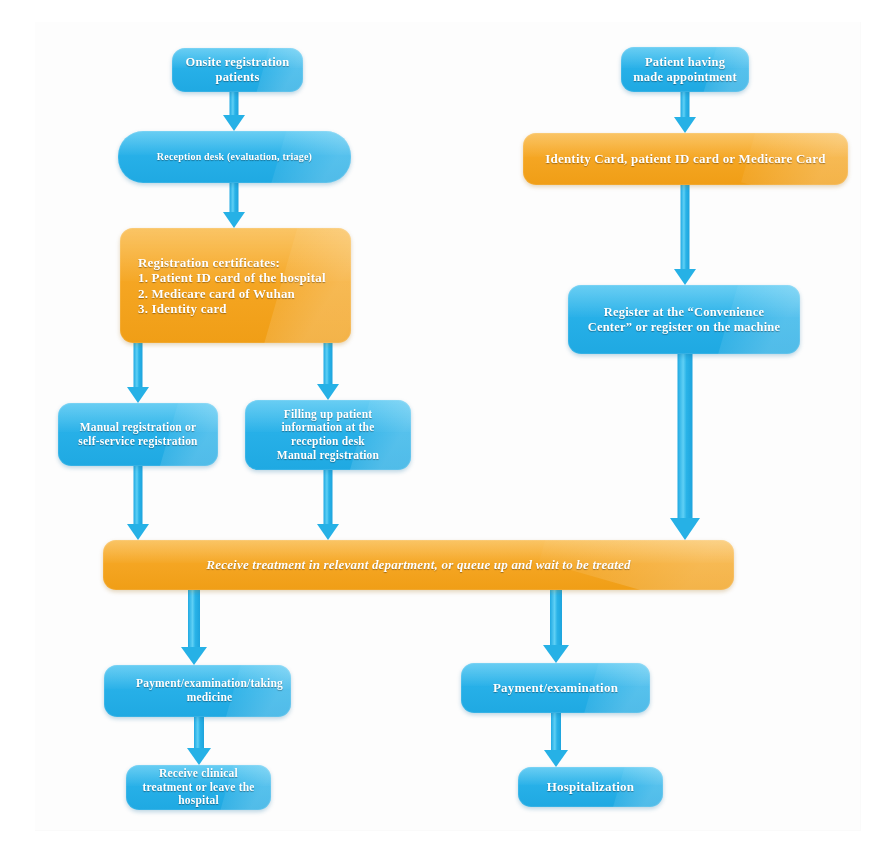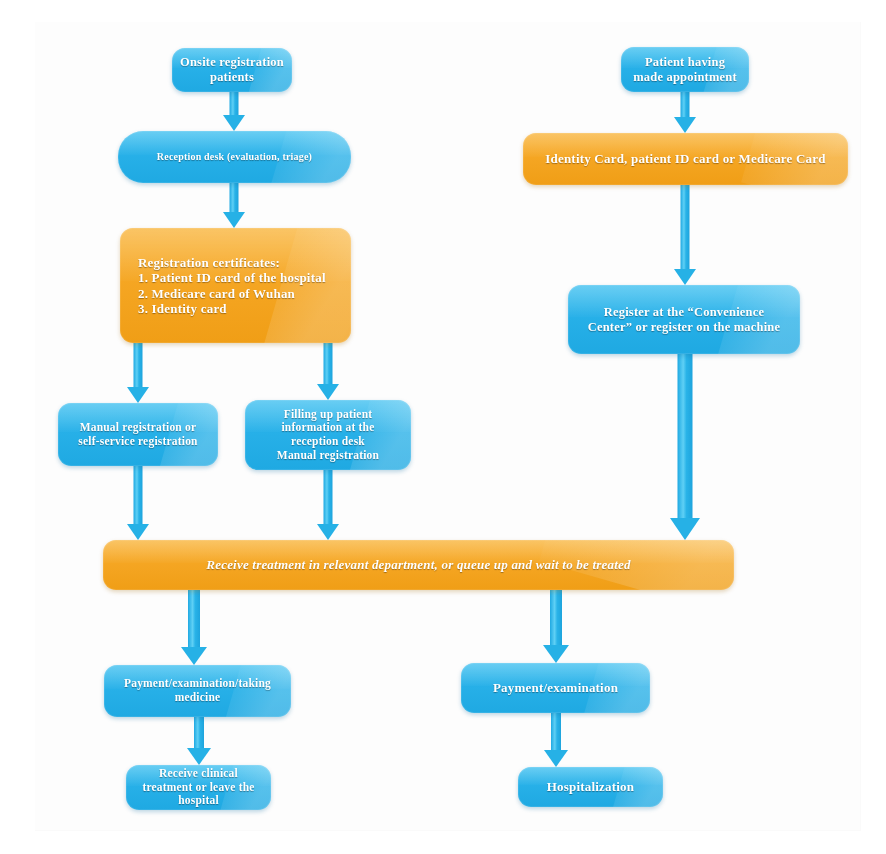--- a/index.html
+++ b/index.html
@@ -107,21 +107,21 @@
     border-right-color: transparent;
     border-top-color: #26b1e6;
   }
 </style>
 </head>
 <body>
 
 <div id="canvas">
   <div id="panel"></div>
   <div id="nodes-layer">
-      <div class="node blue" style="left: 172px; top: 48px; width: 120px; height: 44px; font-size: 12.5px;">
+      <div class="node blue" style="left: 172px; top: 48px; width: 131px; height: 44px; font-size: 12.5px;">
         <div class="txt">Onsite registration
 patients</div>
       </div>
       <div class="node blue" style="left: 118px; top: 131px; width: 233px; height: 52px; font-size: 10px; border-radius: 25px;">
         <div class="txt">Reception desk (evaluation, triage)</div>
       </div>
       <div class="node orange lefttext" style="left: 120px; top: 228px; width: 231px; height: 115px; font-size: 13px;">
         <div class="txt">Registration certificates:
 1. Patient ID card of the hospital
 2. Medicare card of Wuhan
@@ -144,21 +144,21 @@
       <div class="node orange" style="left: 523px; top: 133px; width: 325px; height: 52px; font-size: 13px;">
         <div class="txt">Identity Card, patient ID card or Medicare Card</div>
       </div>
       <div class="node blue" style="left: 568px; top: 285px; width: 232px; height: 69px; font-size: 12.5px;">
         <div class="txt">Register at the “Convenience
 Center” or register on the machine</div>
       </div>
       <div class="node orange" style="left: 103px; top: 540px; width: 631px; height: 50px; font-size: 13px; font-style: italic;">
         <div class="txt">Receive treatment in relevant department, or queue up and wait to be treated</div>
       </div>
-      <div class="node blue" style="left: 104px; top: 665px; width: 187px; height: 52px; font-size: 11.5px;">
+      <div class="node blue" style="left: 104px; top: 665px; width: 187px; height: 52px; font-size: 11.5px; justify-content: flex-end;">
         <div class="txt">Payment/examination/taking
 medicine</div>
       </div>
       <div class="node blue" style="left: 461px; top: 663px; width: 189px; height: 50px; font-size: 13px; justify-content: center;">
         <div class="txt">Payment/examination</div>
       </div>
       <div class="node blue" style="left: 126px; top: 765px; width: 145px; height: 45px; font-size: 11.5px;">
         <div class="txt">Receive clinical
 treatment or leave the
 hospital</div>

